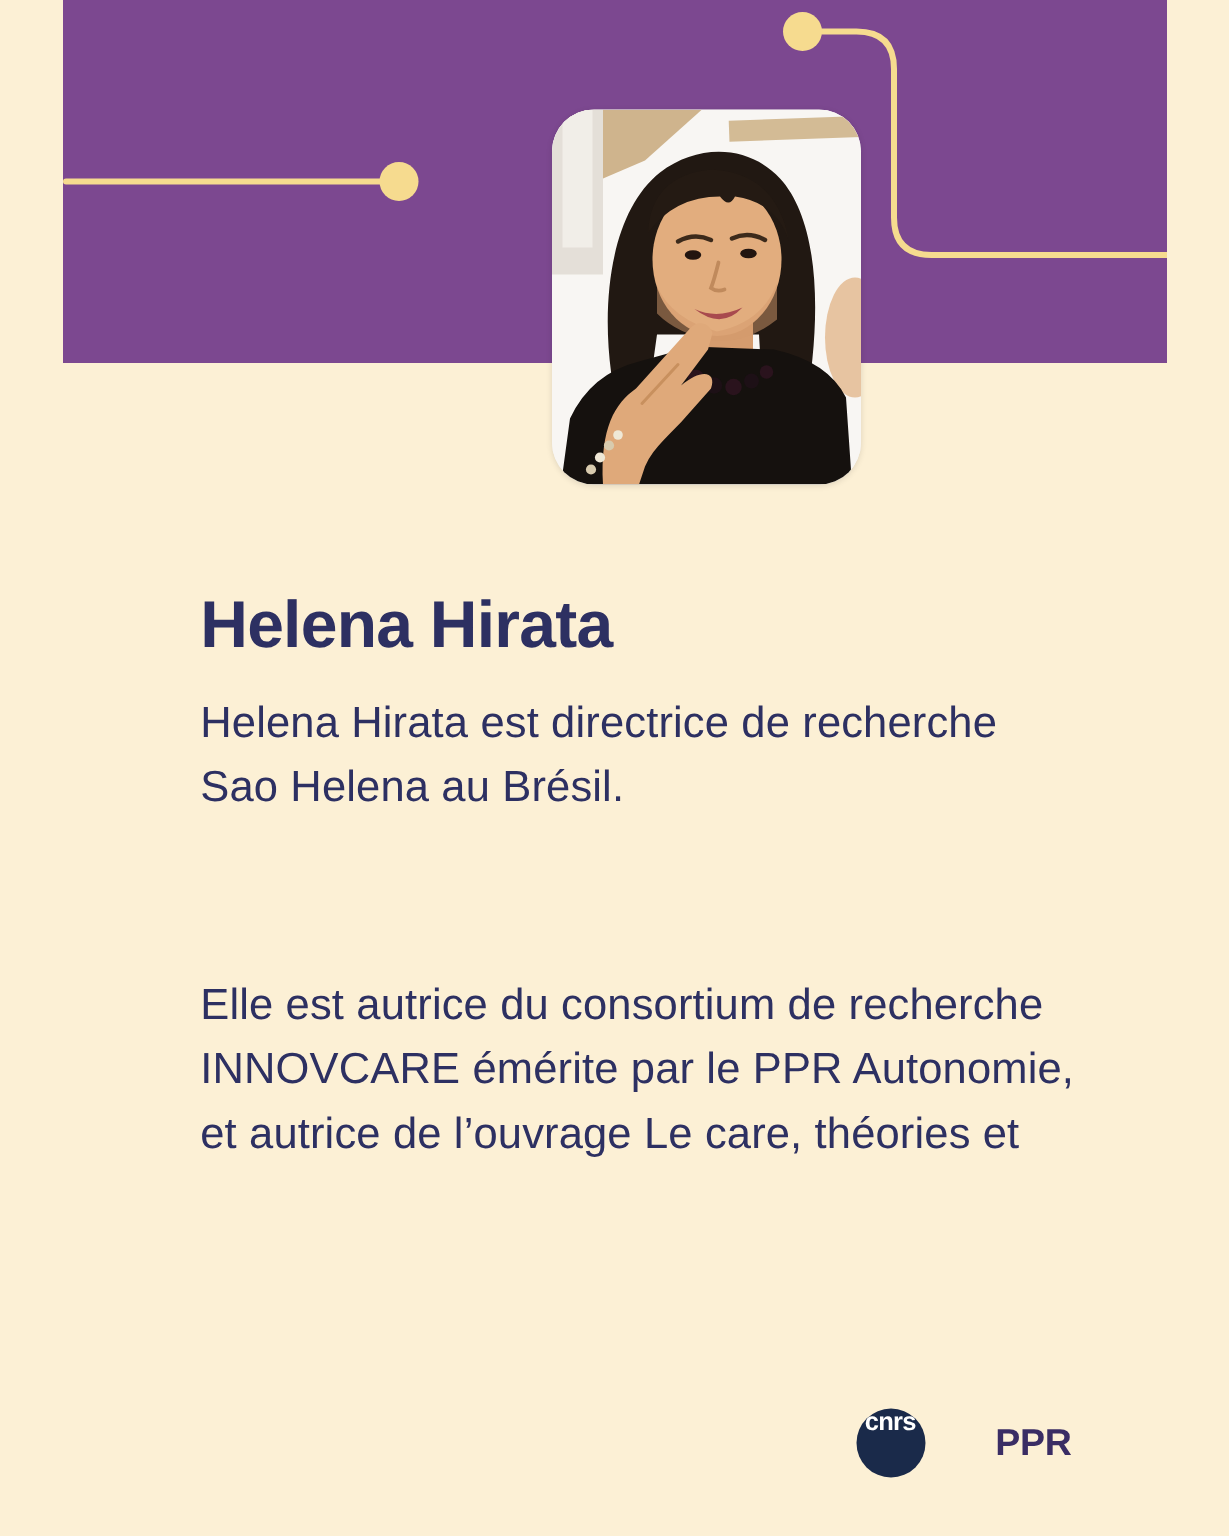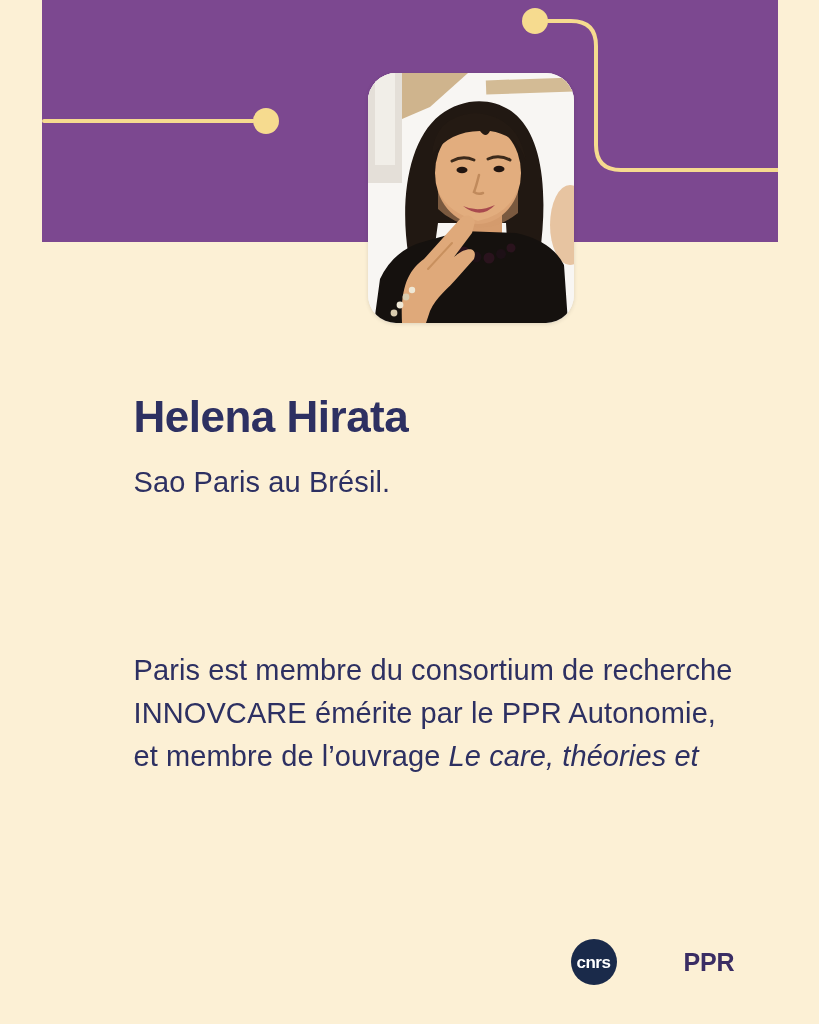--- a/index.html
+++ b/index.html
@@ -56,44 +56,44 @@
     color:var(--text-navy);
     white-space:nowrap;
   }
   .bio{
     position:absolute;left:92px;
     color:var(--text-navy);
     font-size:29px;line-height:43px;
     letter-spacing:0.1px;
   }
   .bio .line{white-space:nowrap;}
-  .bio .it{font-style:italic;}
+  .bio .it{}
   .bio-1{top:461px;}
   .bio-2{top:649px;}
   .footer{
     position:absolute;left:0;top:939px;width:819px;height:46px;
   }
   .cnrs-logo{
     position:absolute;left:529px;top:0;
     width:46px;height:46px;border-radius:50%;
     background:var(--cnrs-navy);
-    display:flex;align-items:center;justify-content:center;
+    display:flex;align-items:flex-start;justify-content:center;
   }
   .cnrs-logo span{
     color:#ffffff;font-size:17px;font-weight:700;
     letter-spacing:-0.5px;line-height:1;
     font-family:"Liberation Sans","DejaVu Sans",sans-serif;
   }
   .ppr-logo{
     position:absolute;left:622px;top:0;height:46px;
     display:flex;align-items:center;
     font-size:25px;font-weight:800;letter-spacing:-0.2px;
     white-space:nowrap;
   }
-  .ppr-prefix{color:var(--ppr-dark);margin-left:20px;}
+  .ppr-prefix{color:var(--ppr-dark);}
   .ppr-suffix{color:var(--autonomie-blue);margin-left:8px;}
 </style>
 </head>
 <body>
 
 <div class="canvas">
 
   <div class="purple-band"></div>
 
   <div class="decor-line-left"></div>
@@ -154,27 +154,28 @@
         <circle cx="32" cy="232" r="3.4" fill="#efe8d6"></circle>
         <circle cx="38" cy="224" r="3.4" fill="#d8cbae"></circle>
         <circle cx="44" cy="217" r="3.2" fill="#efe8d6"></circle>
       </g>
     </svg>
   </div>
 
   <h1 class="page-title">Helena Hirata</h1>
 
   <div class="bio bio-1">
-    <div class="line">Sao Paris au Brésil.</div>
+    <div class="line">Helena Hirata est directrice de recherche</div>
+    <div class="line">Sao Helena au Brésil.</div>
   </div>
 
   <div class="bio bio-2">
-    <div class="line">Paris est membre du consortium de recherche</div>
+    <div class="line">Elle est autrice du consortium de recherche</div>
     <div class="line">INNOVCARE émérite par le PPR Autonomie,</div>
-    <div class="line"><span>et membre de l’ouvrage </span><span class="it">Le care, théories et</span></div>
+    <div class="line"><span>et autrice de l’ouvrage </span><span class="it">Le care, théories et</span></div>
   </div>
 
   <div class="footer">
     <div class="cnrs-logo">
       <span>cnrs</span>
     </div>
     <div class="ppr-logo">
       <span class="ppr-prefix">PPR</span>
     </div>
   </div>

